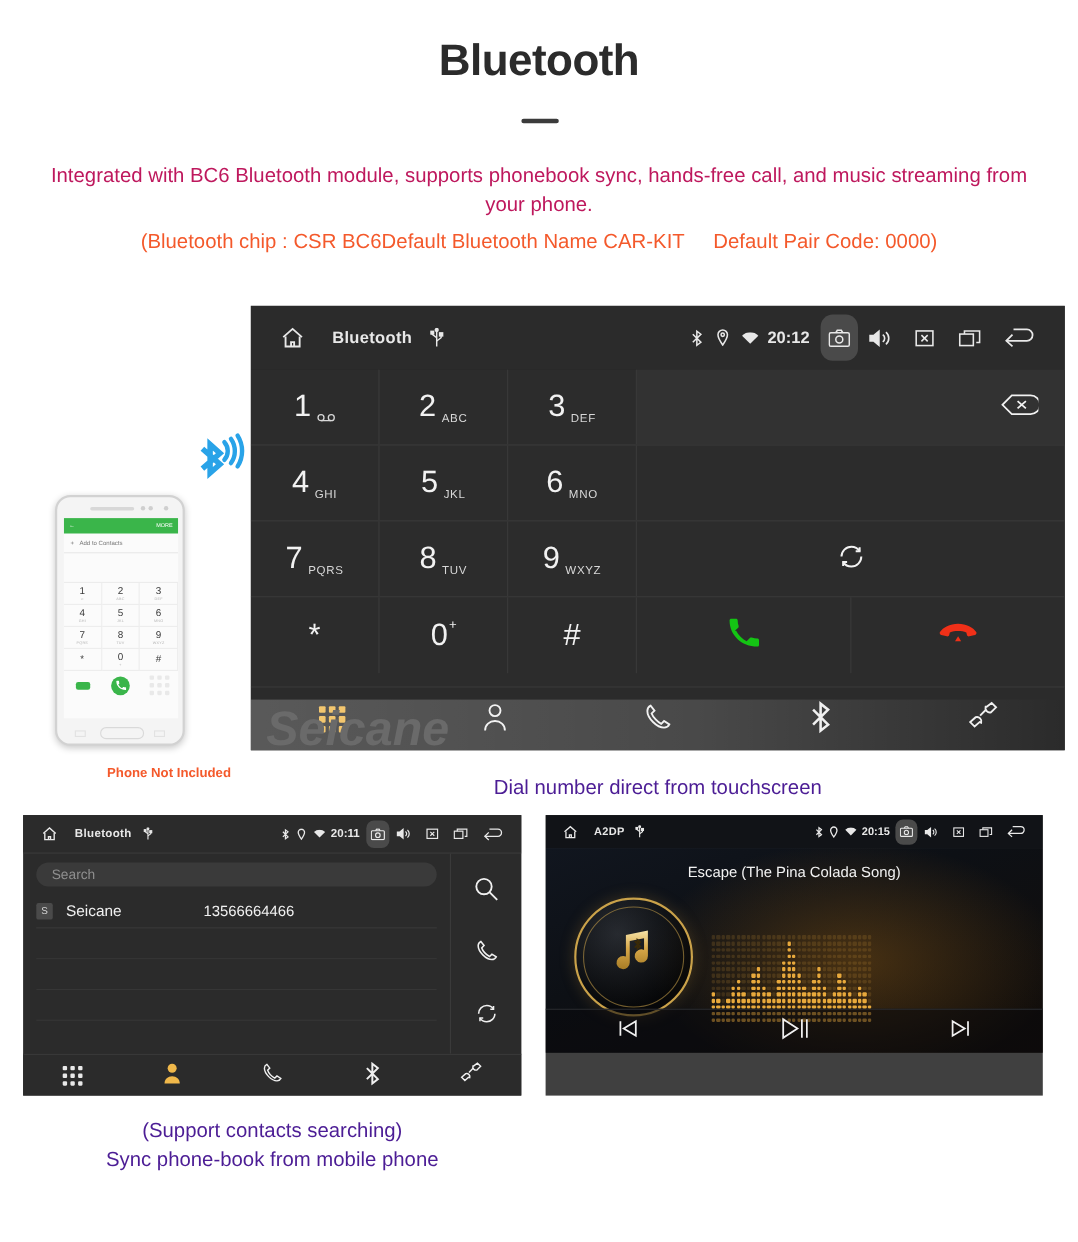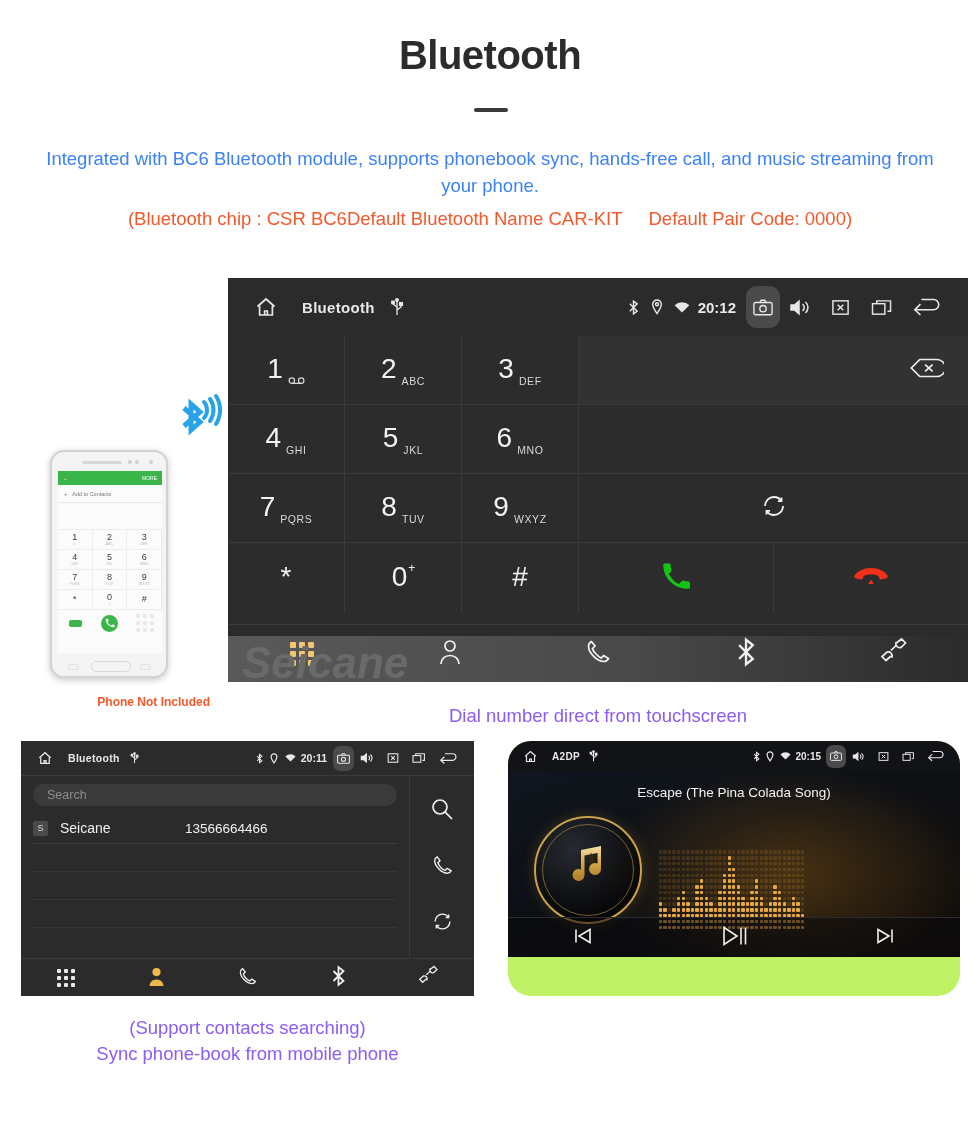--- a/index.html
+++ b/index.html
@@ -11,21 +11,21 @@
   .page{position:relative;width:908px;height:1129px;}
 
   
   .title{
     position:absolute;left:0;top:33px;width:980px;text-align:center;
     font-size:40px;font-weight:bold;color:#2b2b2b;letter-spacing:-.5px;
   }
   .rule{position:absolute;left:474px;top:108px;width:34px;height:4px;background:#3b3b3b;border-radius:2px;}
   .lead{
     position:absolute;left:40px;top:145px;width:900px;text-align:center;
-    font-size:18.5px;line-height:27px;color:#3b82f6;
+    font-size:18.5px;line-height:27px;color:#be185d;
   }
   .redline{
     position:absolute;left:20px;top:208px;width:940px;text-align:center;
     font-size:18.5px;color:#f4592b;white-space:nowrap;
   }
   .redline span{display:inline-block;}
   .redline .g1{}
   .redline .g2{margin-right:26px;}
 
   
@@ -69,21 +69,21 @@
   .dotgrid.small i{width:4px;height:4px;background:#e9e9e9;border-radius:1px;}
   .dotgrid.small{grid-template-columns:repeat(3,4px);grid-template-rows:repeat(3,4px);gap:3px;}
   .wmfade{
     position:absolute;left:0;bottom:0;width:100%;height:46px;
     background:linear-gradient(to right, rgba(255,255,255,.22), rgba(255,255,255,.14) 55%, rgba(255,255,255,0));
     pointer-events:none;
   }
   .wmtext{position:absolute;left:14px;bottom:-6px;color:#6a6a6a;font-size:44px;font-style:italic;font-weight:bold;}
 
   
-  .cap{position:absolute;text-align:center;font-size:18.5px;color:#8b5cf6;line-height:26px;}
+  .cap{position:absolute;text-align:center;font-size:18.5px;color:#4c1d95;line-height:26px;}
   #cap-main{left:228px;top:703px;width:740px;}
   #cap-left{left:21px;top:1015px;width:453px;}
   #cap-right{left:508px;top:1015px;width:452px;}
 
   
   #phone{position:absolute;left:50px;top:450px;width:118px;height:235px;}
   .pbody{
     position:absolute;left:0;top:0;width:118px;height:228px;background:#f4f4f4;
     border:2px solid #d2d2d2;border-radius:14px;box-shadow:0 2px 7px rgba(0,0,0,.22);box-sizing:border-box;
   }
@@ -115,21 +115,21 @@
   }
   .contact{margin:7px 12px 0 12px;height:30px;display:flex;align-items:center;border-bottom:1px solid #3a3a3a;}
   .avatar{width:15px;height:15px;background:#4a4a4a;color:#d6d6d6;font-size:9px;display:flex;align-items:center;justify-content:center;border-radius:2px;margin-right:12px;}
   .cname{color:#f0f0f0;font-size:14px;flex:0 0 125px;}
   .cnum{color:#f0f0f0;font-size:13.5px;}
   .emptyrow{margin:0 12px;height:27px;border-bottom:1px solid #363636;}
   .pbrail{width:64px;display:flex;flex-direction:column;align-items:center;justify-content:space-around;padding:6px 0;box-sizing:border-box;}
   #phonebook .tabbar{height:38px;}
 
   
-  #music{left:508px;top:741px;width:452px;height:255px;background:#bef264;border-radius:23px;}
+  #music{left:496px;top:741px;width:452px;height:255px;background:#404040;}
   #music .statusbar{height:30px;padding:0 10px;font-size:10px;background:#111317;}
   .mbody{
     position:relative;height:186px;
     background:
       radial-gradient(ellipse 260px 150px at 62% 55%, rgba(150,95,20,.42), rgba(0,0,0,0) 72%),
       linear-gradient(160deg,#11161f 0%,#0d1015 40%,#120d09 100%);
   }
   .mtitle{position:absolute;left:0;top:14px;width:100%;text-align:center;color:#f2f2f2;font-size:13.5px;}
   .mcircle{
     position:absolute;left:26px;top:45px;width:104px;height:104px;border-radius:50%;

